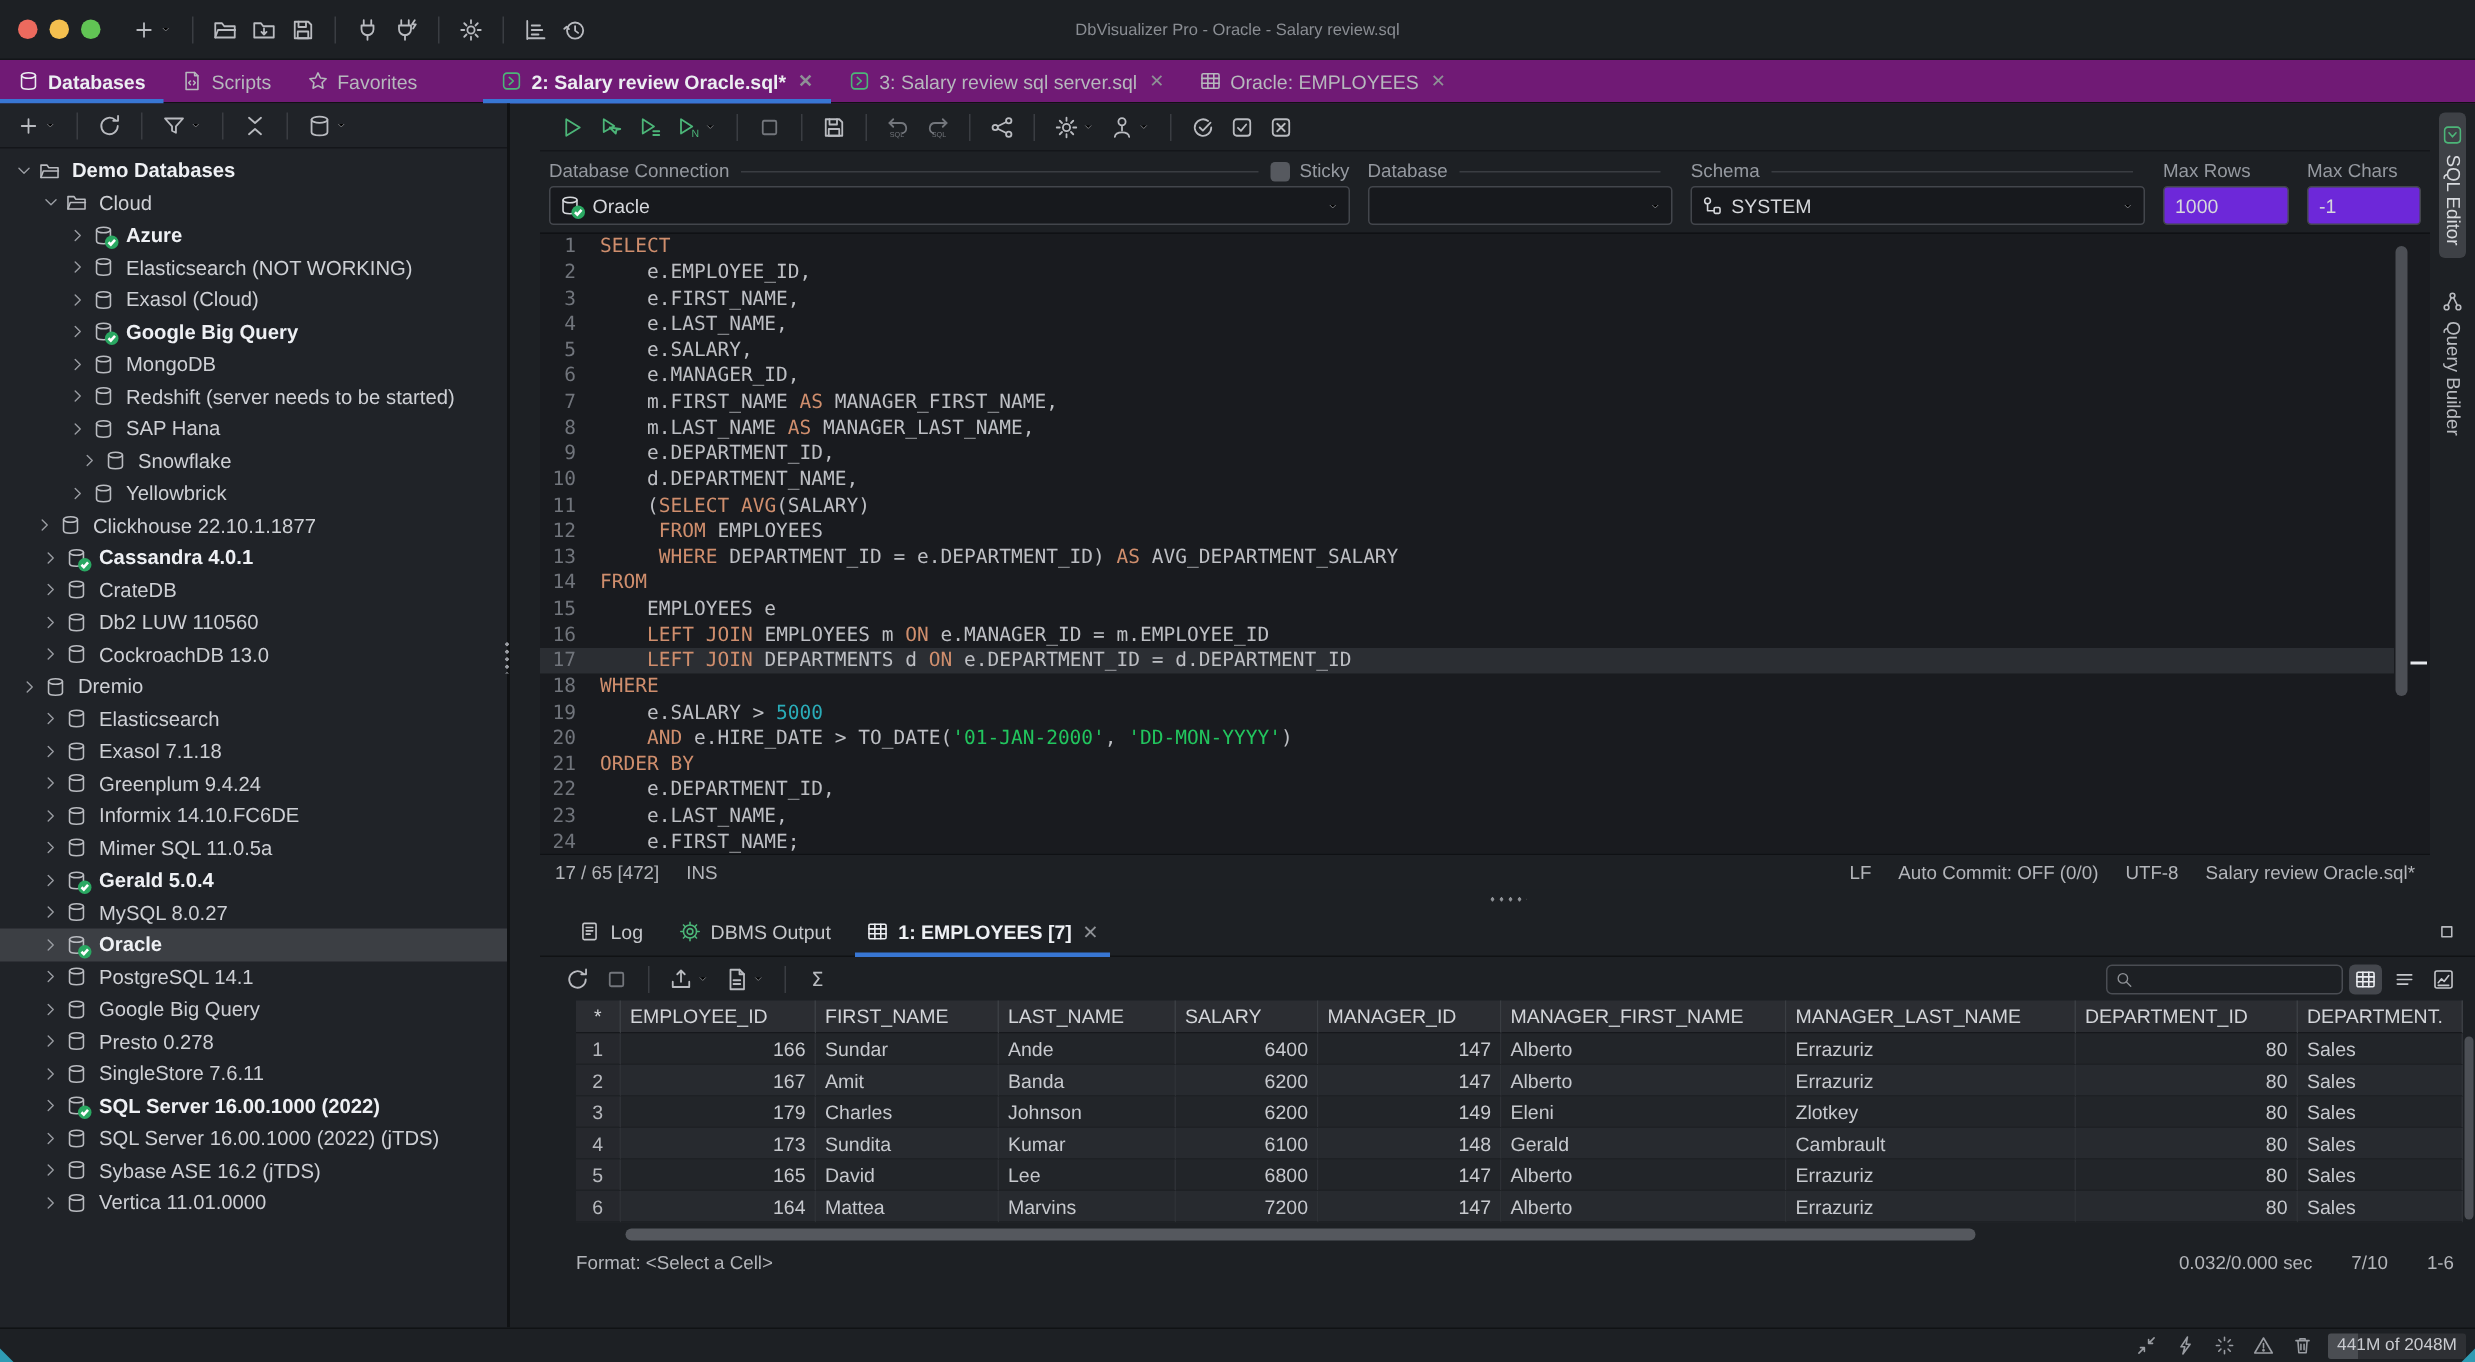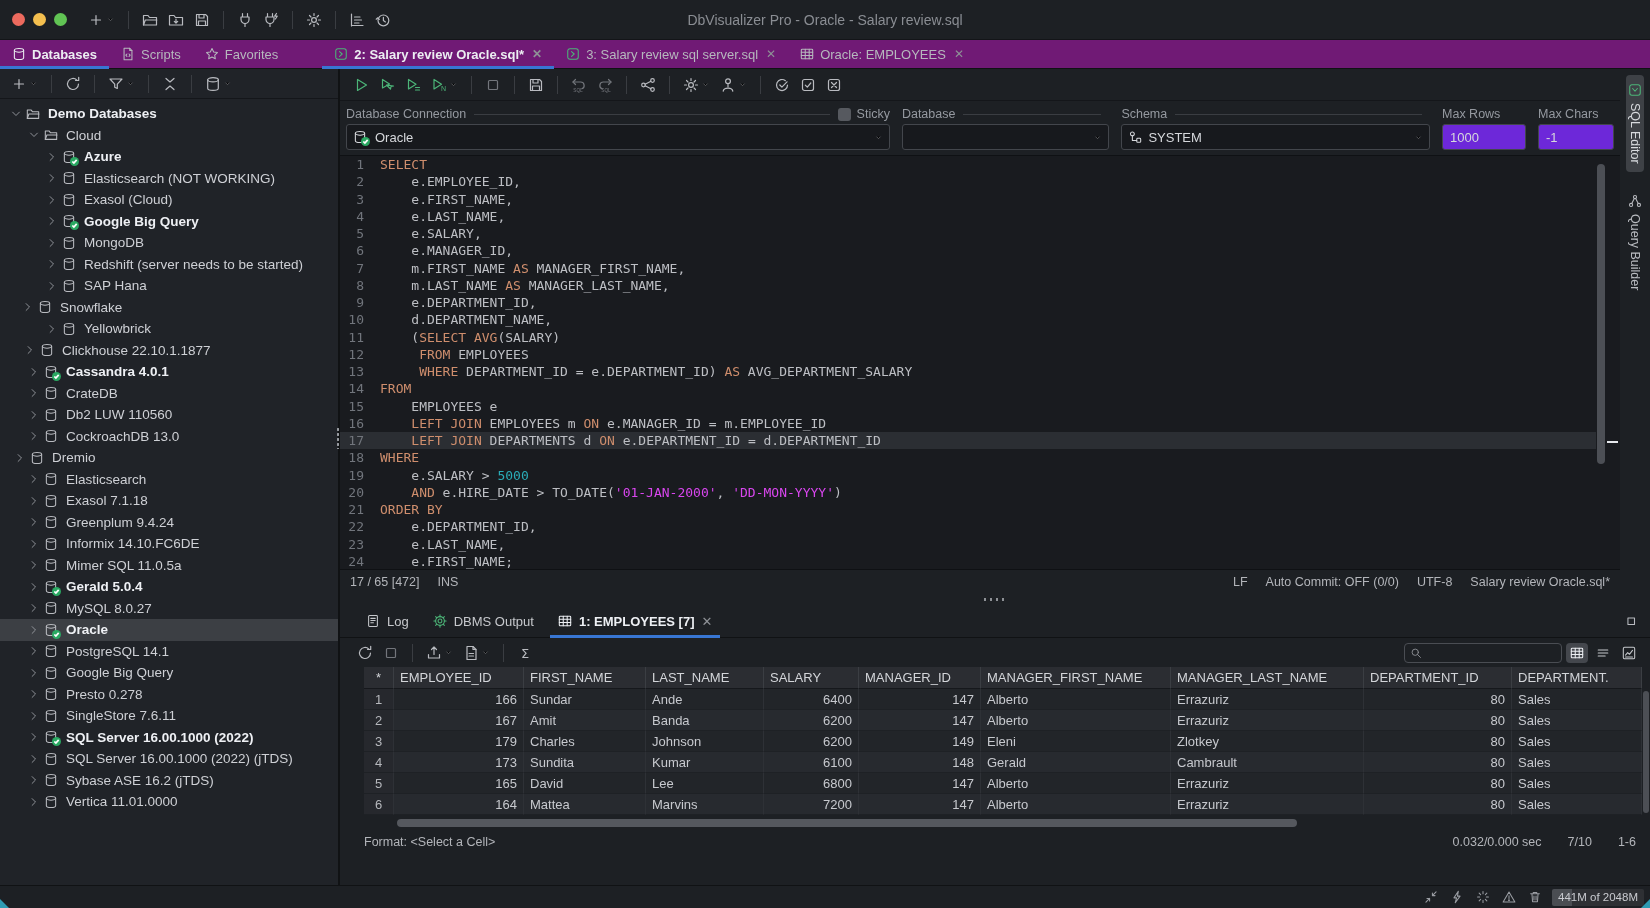--- a/index.html
+++ b/index.html
@@ -14,31 +14,31 @@
         stroke-linecap:round; stroke-linejoin:round; display:block; }
   .ic.s14 { width:14px; height:14px; } .ic.s12 { width:12px; height:12px; }
   .chev { width:9px; height:9px; stroke:#8e9196; margin-left:2px; }
   
   .titlebar { height:40px; flex:0 0 40px; display:flex; align-items:center; position:relative;
               background:#1d2024; border-bottom:1px solid #131518; padding-left:12px; }
   .lights { display:flex; gap:8px; margin-right:16px; }
   .light { width:13px; height:13px; border-radius:50%; }
   .tbtn { display:flex; align-items:center; padding:4px 5px; border-radius:4px; color:#b9bbc0; cursor:default; }
   .tsep { width:1px; height:18px; background:#3a3d42; margin:0 8px; }
-  .title-text { position:absolute; left:0; right:0; text-align:center; color:#8a8d93; font-size:14px; pointer-events:none; }
+  .title-text { position:absolute; left:0; right:0; text-align:center; color:#8a8d93; font-size:11px; pointer-events:none; }
   
   .tabbar { height:29px; flex:0 0 29px; display:flex; align-items:stretch; background:#701a75;
             border-bottom:1px solid #101214; }
   .tab { display:flex; align-items:center; gap:6px; padding:0 12px; position:relative; color:#b6b8bd; }
   .tab .close { color:#8e9196; font-size:12px; margin-left:2px; }
   .tab.active { color:#eceef2; font-weight:bold; }
   .tab.active::after { content:""; position:absolute; left:0; right:0; bottom:-1px; height:3px; background:#3876d3; }
   .tab-gap { width:32px; }
   
-  .body { flex:1; display:flex; min-height:0; }
+  .body { flex:1; display:flex; min-height:0;gap:20px; }
   
   .sidebar { width:340px; flex:0 0 340px; display:flex; flex-direction:column; background:#202328;
              border-right:2px solid #101214; position:relative; }
   .side-toolbar { height:30px; flex:0 0 30px; display:flex; align-items:center; padding:0 6px;
                   border-bottom:1px solid #14161a; }
   .tree { flex:1; overflow:hidden; padding-top:4px; font-size:13.5px; }
   .trow { height:21.5px; display:flex; align-items:center; white-space:nowrap; }
   .trow.sel { background:#3c3f44; }
   .trow .arrow { width:16px; flex:0 0 16px; display:flex; justify-content:center; color:#9a9da3; }
   .trow .ticon { position:relative; width:18px; flex:0 0 18px; display:flex; justify-content:center; color:#b9bbc0; }
@@ -67,21 +67,21 @@
   .cinput { height:26px; background:#6d28d9; border:1px solid #43464c; border-radius:3px;
             display:flex; align-items:center; padding:0 7px; color:#d6d8dc; }
   .checkbox { width:13px; height:13px; background:#56595f; border-radius:3px; margin-right:6px; }
   
   .editor { flex:1; position:relative; background:#191b1f; border-top:1px solid #0f1114; display:flex; overflow:hidden; }
   .codepane { flex:1; font-family:"DejaVu Sans Mono", monospace; font-size:13px; line-height:17.25px; overflow:hidden; }
   .cl { display:flex; height:17.25px; white-space:pre; }
   .cl.cur { background:#2b2e33; }
   .cl .ln { width:34px; flex:0 0 34px; text-align:right; padding-right:10px; color:#71757c; }
   .cl .ct { padding-left:6px; color:#bdbfc4; }
-  .k { color:#cf8e6d; } .n { color:#2aacb8; } .s { color:#d946ef; }
+  .k { color:#cf8e6d; } .n { color:#2aacb8; } .s { color:#22c55e; }
   .vscroll { width:10px; flex:0 0 10px; position:relative; }
   .vthumb { position:absolute; left:1px; width:8px; border-radius:4px; background:#4c4f55; }
   .estripe { width:14px; flex:0 0 14px; position:relative; }
   .edash { position:absolute; left:1px; top:69%; width:11px; height:2px; background:#e6e8ec; }
   .estatus { height:24px; flex:0 0 24px; display:flex; align-items:center; padding:0 10px;
              color:#b3b5ba; font-size:12.5px; background:#1d2024; border-top:1px solid #0f1114; gap:18px; }
   .estatus .right { margin-left:auto; display:flex; gap:18px; }
   
   .rstrip { width:30px; flex:0 0 30px; display:flex; flex-direction:column; align-items:center; padding-top:6px; gap:14px; }
   .vtab { writing-mode:vertical-rl; display:flex; align-items:center; gap:6px; color:#b9bbc0;
@@ -436,21 +436,21 @@
               </svg>
             </span>
             <span class="ticon">
               <svg class="ic s14" viewBox="0 0 16 16">
                 <ellipse cx="8" cy="3.8" rx="5.3" ry="2.1"></ellipse>
                 <path d="M2.7 3.8v8.4c0 1.2 2.4 2.1 5.3 2.1s5.3-.9 5.3-2.1V3.8"></path>
               </svg>
             </span>
             <span class="lbl">SAP Hana</span>
           </div>
-          <div class="trow" style="padding-left: 20px;">
+          <div class="trow" style="padding-left: 52px;">
             <span class="arrow">
               <svg class="ic s12" viewBox="0 0 16 16">
                 <path d="M5.5 3.5L10 8l-4.5 4.5"></path>
               </svg>
             </span>
             <span class="ticon">
               <svg class="ic s14" viewBox="0 0 16 16">
                 <ellipse cx="8" cy="3.8" rx="5.3" ry="2.1"></ellipse>
                 <path d="M2.7 3.8v8.4c0 1.2 2.4 2.1 5.3 2.1s5.3-.9 5.3-2.1V3.8"></path>
               </svg>

